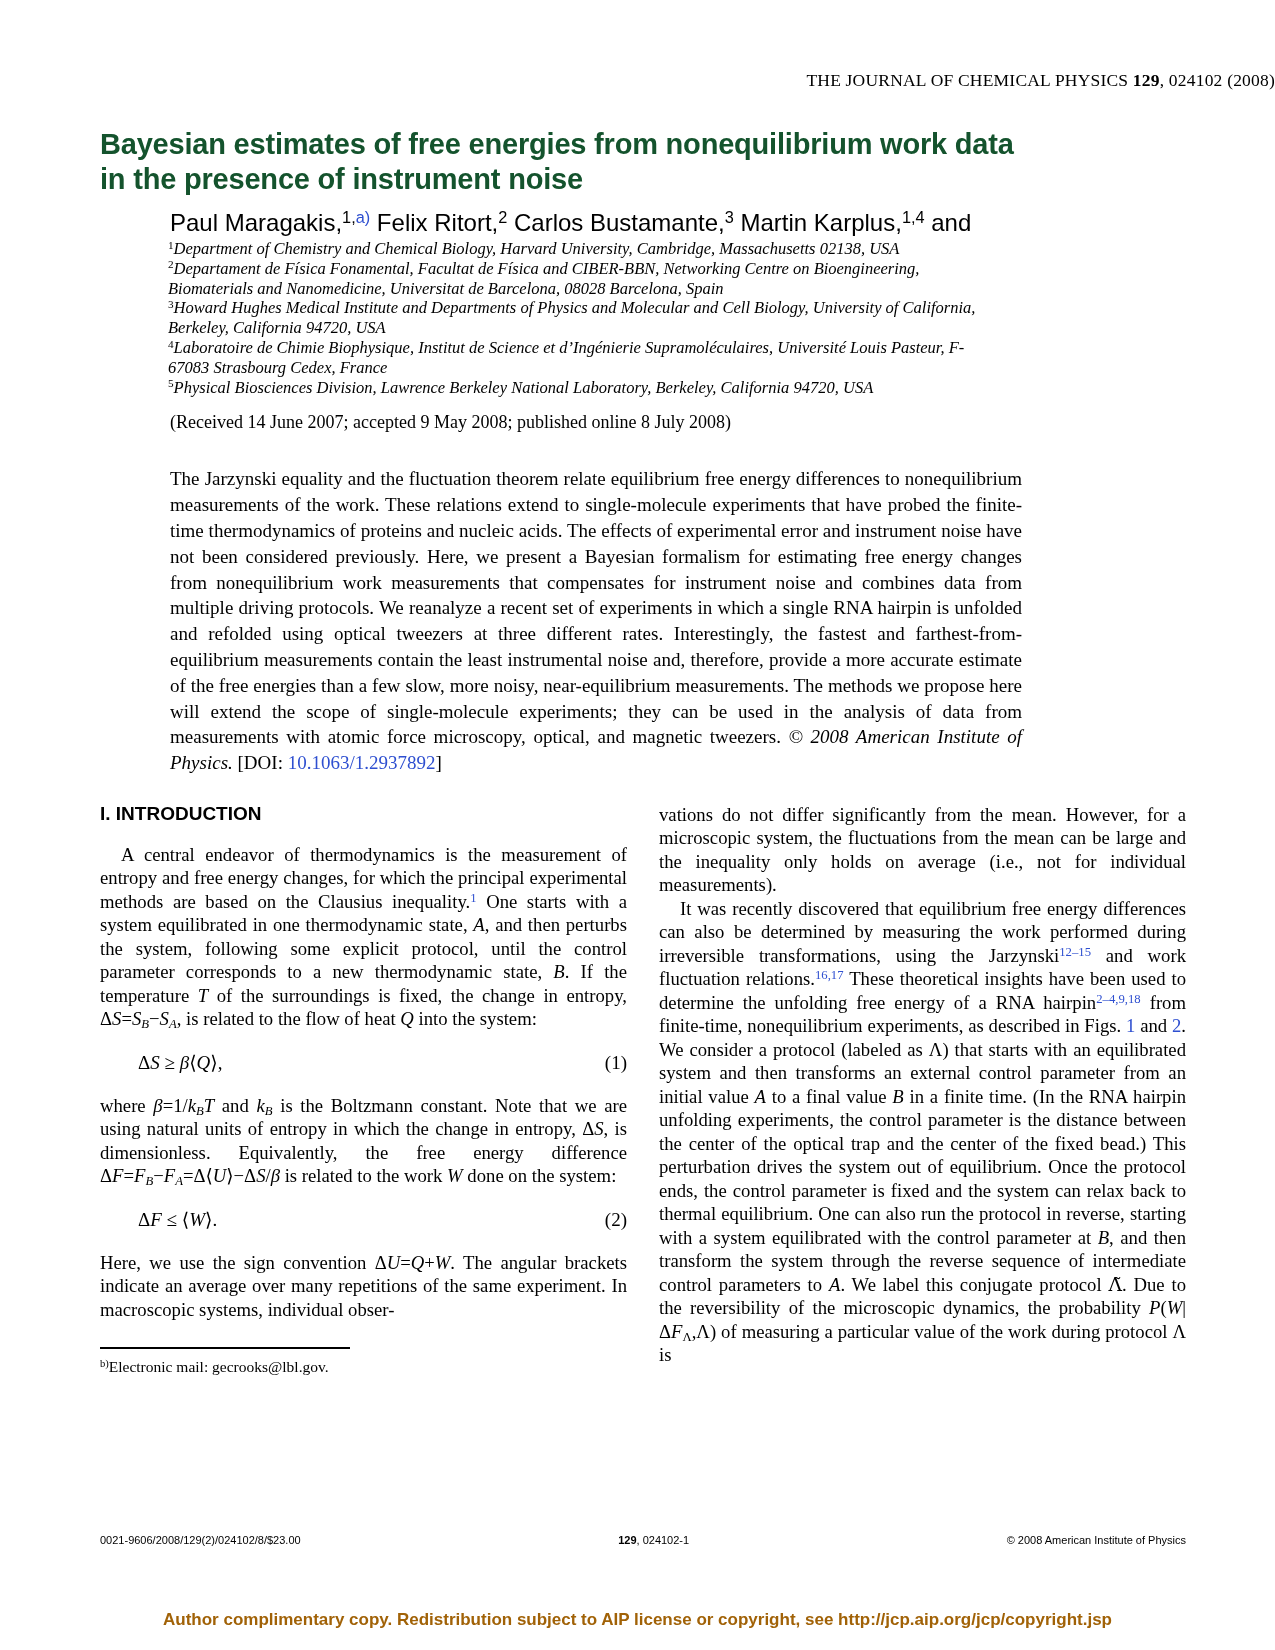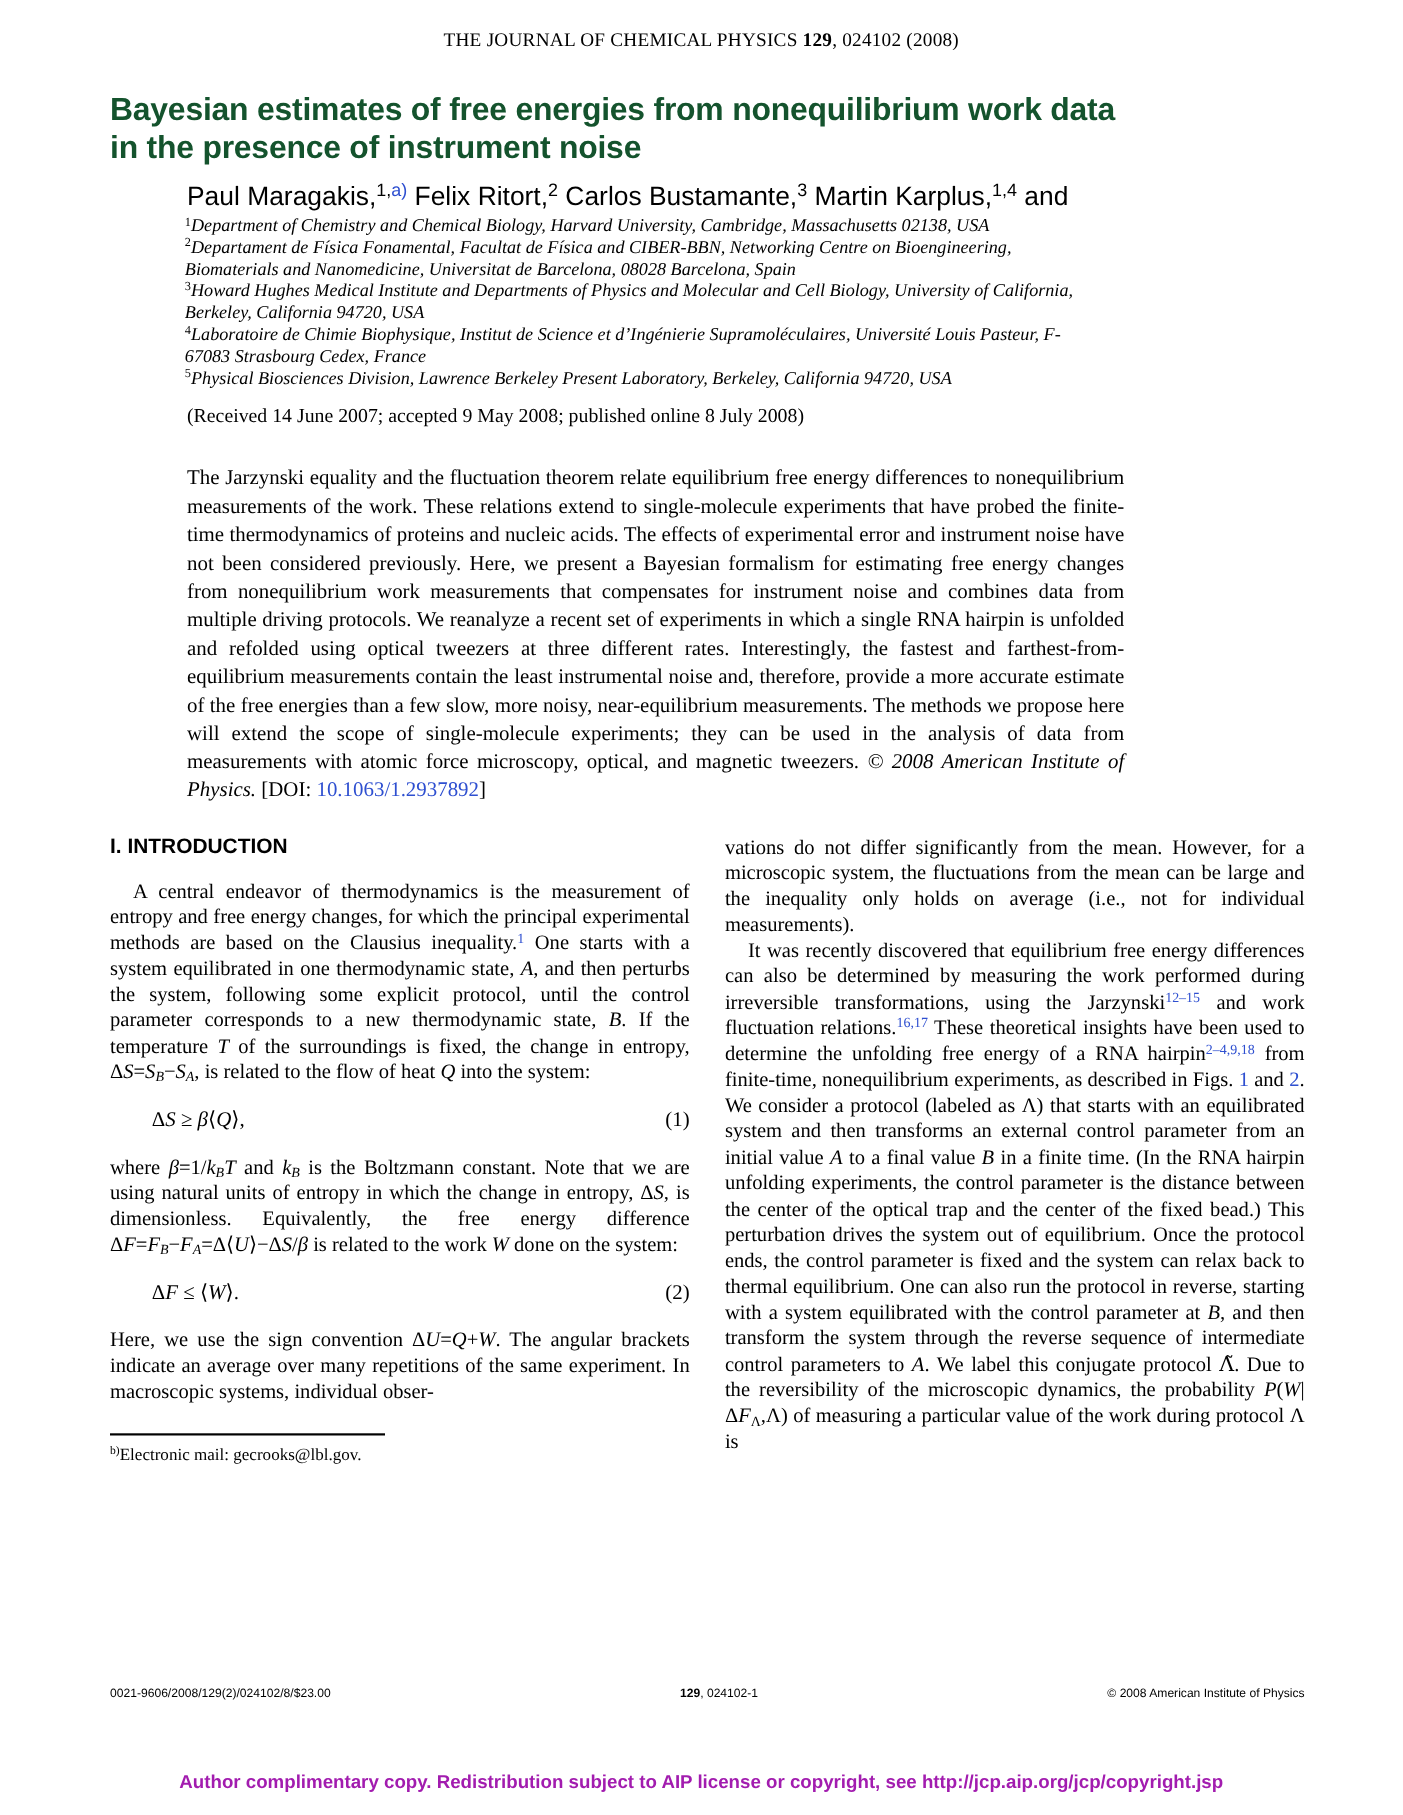--- a/index.html
+++ b/index.html
@@ -6,22 +6,22 @@
   .page{
     position:relative;
     width:1275px;height:1650px;
     background:#ffffff;
     color:#000;
     font-family:"Liberation Serif",serif;
     overflow:hidden;
   }
   .content{padding:0 89px 0 100px;}
   .journal-header{
-    padding-top:26px;
-    text-align:center;
+    padding-top:70px;
+    text-align:right;
     font-size:17.5px;
     letter-spacing:0.2px;
   }
   .paper-title{
     margin-top:36px;
     font-family:"Liberation Sans",sans-serif;
     font-weight:bold;
     font-size:29px;
     line-height:35px;
     color:#14532d;
@@ -100,21 +100,21 @@
     font-size:11px;
     margin-top:31px;
   }
   .bottom-notice{
     position:absolute;
     left:0;right:0;top:1610px;
     text-align:center;
     font-family:"Liberation Sans",sans-serif;
     font-weight:bold;
     font-size:17px;
-    color:#a21caf;
+    color:#a16207;
   }
   
   .i{font-style:italic;}
   .b{font-weight:bold;}
   .link{color:#2e4fd0;}
   .m{font-family:"DejaVu Serif","DejaVu Sans",serif;}
   .sup{font-size:68%;position:relative;top:-0.48em;line-height:0;}
   .sub{font-size:68%;position:relative;top:0.22em;line-height:0;}
 </style>
 </head>
@@ -133,21 +133,21 @@
 
     <div class="authors">
       <div><span>Paul Maragakis,</span><span class="sup">1,</span><span class="sup link">a)</span><span> Felix Ritort,</span><span class="sup">2</span><span> Carlos Bustamante,</span><span class="sup">3</span><span> Martin Karplus,</span><span class="sup">1,4</span><span> and</span></div>
     </div>
 
     <div class="affiliations">
       <div><span class="sup">1</span><span class="i">Department of Chemistry and Chemical Biology, Harvard University, Cambridge, Massachusetts 02138, USA</span></div>
       <div><span class="sup">2</span><span class="i">Departament de Física Fonamental, Facultat de Física and CIBER-BBN, Networking Centre on Bioengineering, Biomaterials and Nanomedicine, Universitat de Barcelona, 08028 Barcelona, Spain</span></div>
       <div><span class="sup">3</span><span class="i">Howard Hughes Medical Institute and Departments of Physics and Molecular and Cell Biology, University of California, Berkeley, California 94720, USA</span></div>
       <div><span class="sup">4</span><span class="i">Laboratoire de Chimie Biophysique, Institut de Science et d’Ingénierie Supramoléculaires, Université Louis Pasteur, F-67083 Strasbourg Cedex, France</span></div>
-      <div><span class="sup">5</span><span class="i">Physical Biosciences Division, Lawrence Berkeley Present Laboratory, Berkeley, California 94720, USA</span></div>
+      <div><span class="sup">5</span><span class="i">Physical Biosciences Division, Lawrence Berkeley National Laboratory, Berkeley, California 94720, USA</span></div>
     </div>
 
     <div class="received">(Received 14 June 2007; accepted 9 May 2008; published online 8 July 2008)</div>
 
     <div class="abstract"><span>The Jarzynski equality and the fluctuation theorem relate equilibrium free energy differences to nonequilibrium measurements of the work. These relations extend to single-molecule experiments that have probed the finite-time thermodynamics of proteins and nucleic acids. The effects of experimental error and instrument noise have not been considered previously. Here, we present a Bayesian formalism for estimating free energy changes from nonequilibrium work measurements that compensates for instrument noise and combines data from multiple driving protocols. We reanalyze a recent set of experiments in which a single RNA hairpin is unfolded and refolded using optical tweezers at three different rates. Interestingly, the fastest and farthest-from-equilibrium measurements contain the least instrumental noise and, therefore, provide a more accurate estimate of the free energies than a few slow, more noisy, near-equilibrium measurements. The methods we propose here will extend the scope of single-molecule experiments; they can be used in the analysis of data from measurements with atomic force microscopy, optical, and magnetic tweezers. </span><span class="i">© 2008 American Institute of Physics.</span><span> [DOI: </span><span class="link">10.1063/1.2937892</span><span>]</span></div>
 
     <div class="cols">
 
       <div class="col">
         <h2 class="sec-heading">I. INTRODUCTION</h2>

